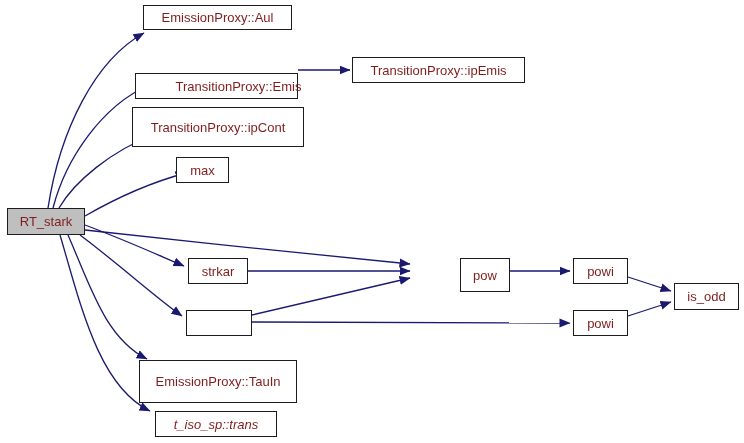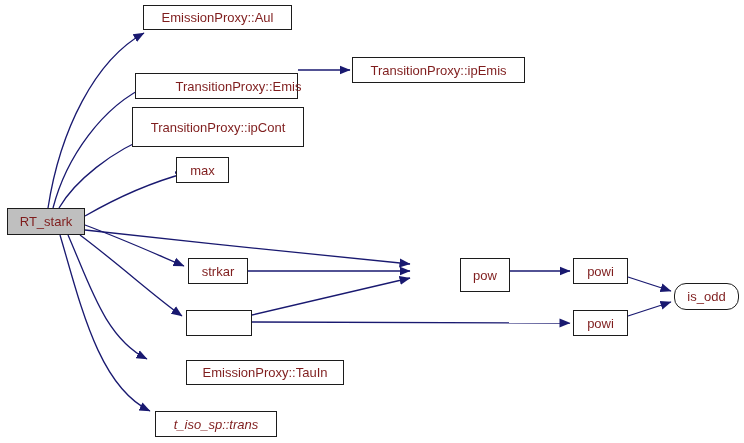--- a/index.html
+++ b/index.html
@@ -47,24 +47,24 @@
   
   #n-rt-stark   { left: 7px;   top: 208px; width: 78px;  height: 27px; }
   #n-aul        { left: 143px; top: 5px;   width: 149px; height: 25px; }
   #n-emis       { left: 135px; top: 73px;  width: 163px; height: 26px; padding-left: 44px; }
   #n-ipemis     { left: 352px; top: 57px;  width: 173px; height: 26px; }
   #n-ipcont     { left: 132px; top: 107px; width: 172px; height: 40px; }
   #n-max        { left: 176px; top: 157px; width: 53px;  height: 26px; }
   #n-strkar     { left: 188px; top: 258px; width: 60px;  height: 26px; }
   #n-pow        { left: 413px; top: 258px; width: 50px;  height: 34px; margin-left: 47px; }
   #n-powi-top   { left: 573px; top: 258px; width: 55px;  height: 26px; }
-  #n-is-odd     { left: 674px; top: 283px; width: 65px;  height: 27px; border-radius: 12px; }
+  #n-is-odd     { left: 674px; top: 283px; width: 65px;  height: 27px; }
   #n-powi-bot   { left: 573px; top: 310px; width: 55px;  height: 26px; }
   #n-powpq      { left: 186px; top: 310px; width: 66px;  height: 26px; }
-  #n-tauin      { left: 139px; top: 360px; width: 158px; height: 25px; margin-left: 47px; }
+  #n-tauin      { left: 139px; top: 360px; width: 158px; height: 43px; }
   #n-trans      { left: 155px; top: 411px; width: 122px; height: 26px; font-style: italic; }
 </style>
 </head>
 <body>
 
 <div class="canvas">
 
   <svg class="edge-layer" viewBox="0 0 744 443">
     <defs>
       <marker id="arrow" markerUnits="userSpaceOnUse" markerWidth="13" markerHeight="11" refX="10.5" refY="5.5" orient="auto">

